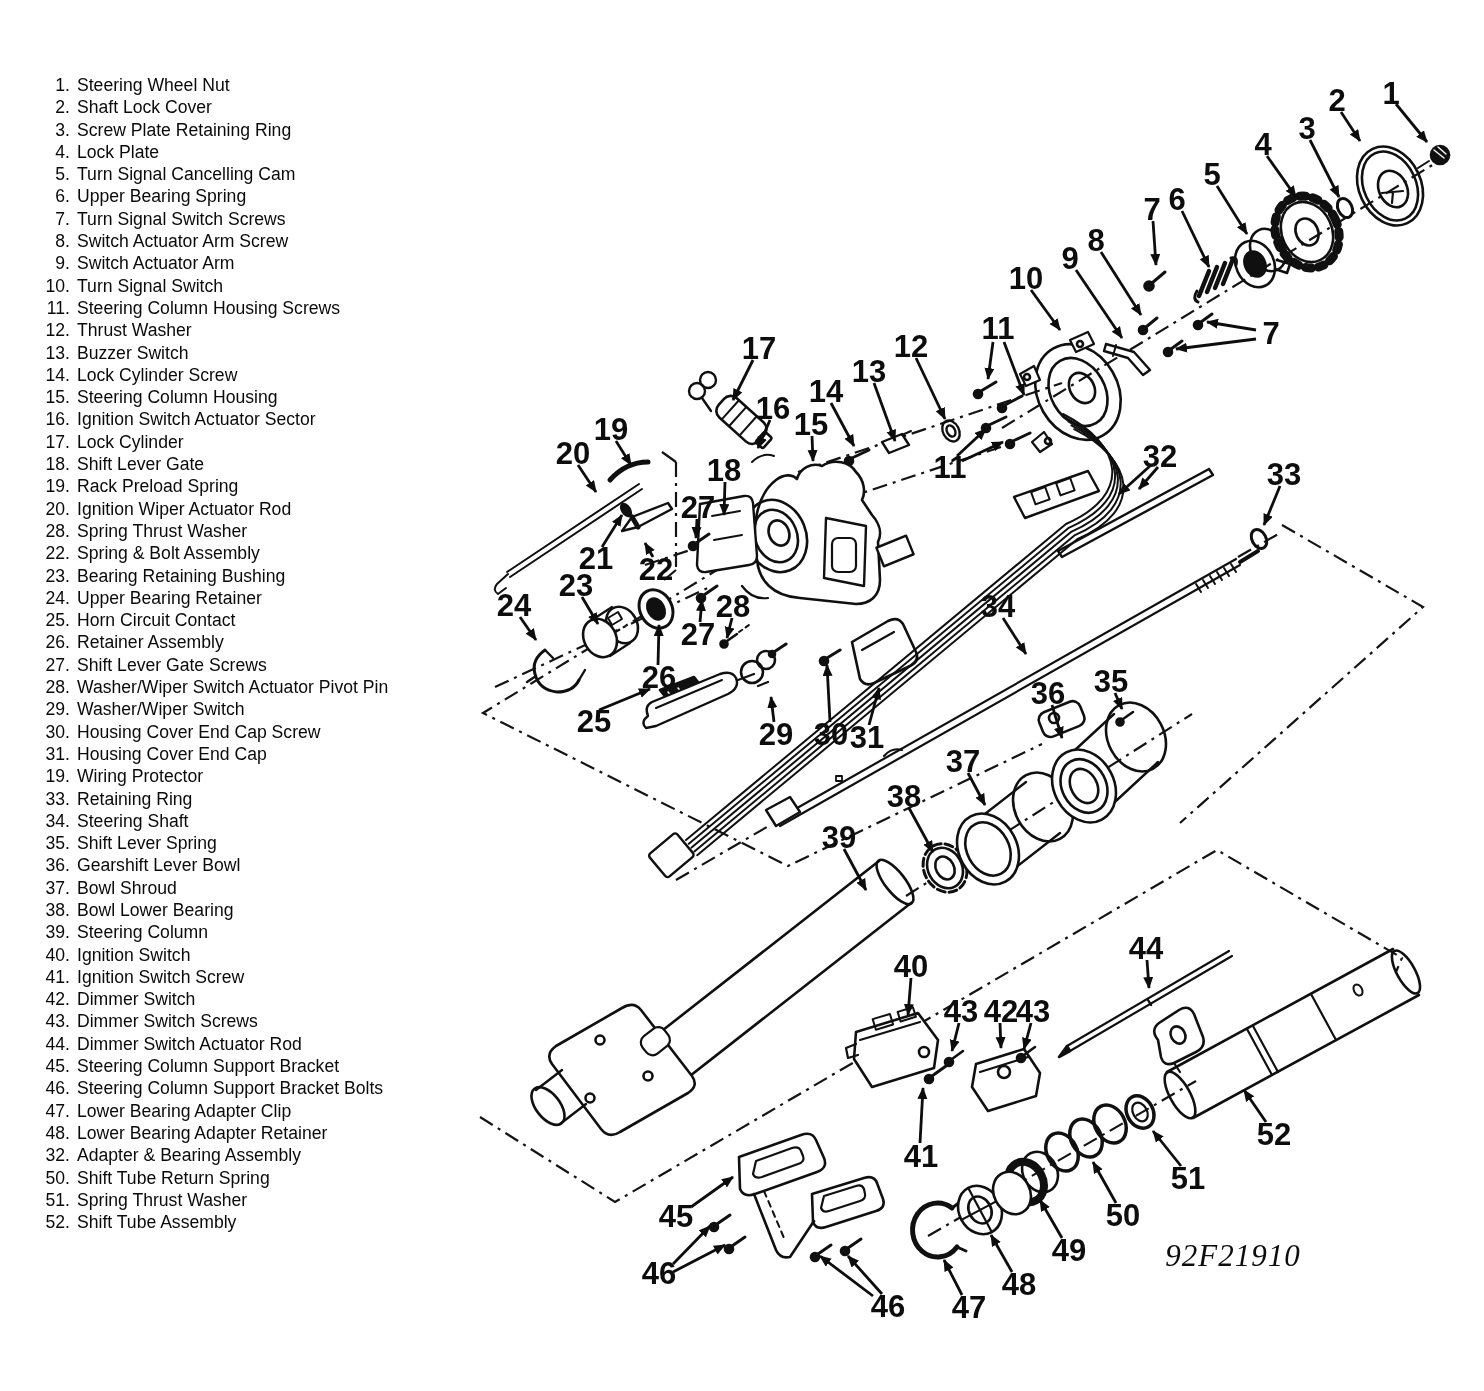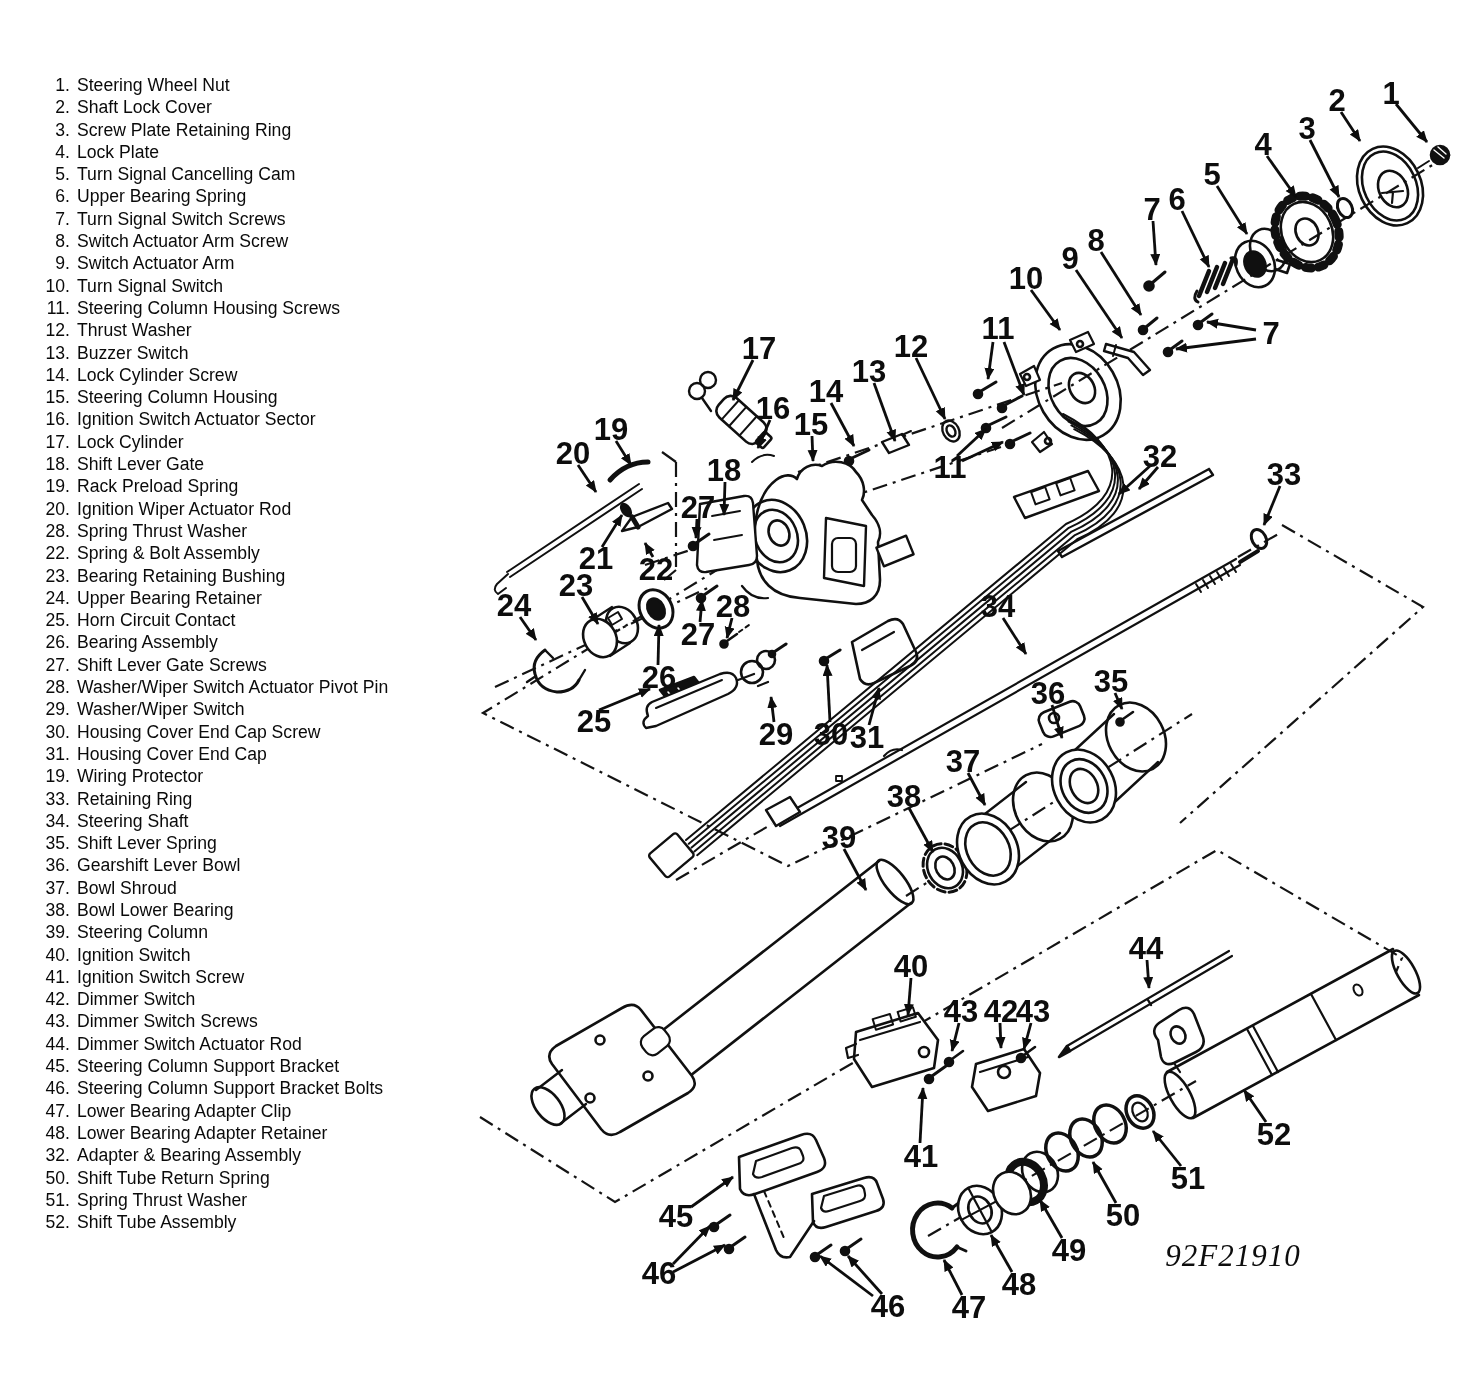--- a/index.html
+++ b/index.html
@@ -117,21 +117,21 @@
       <div class="pl-row">
         <span class="pl-num">24.</span>
         <span class="pl-name">Upper Bearing Retainer</span>
       </div>
       <div class="pl-row">
         <span class="pl-num">25.</span>
         <span class="pl-name">Horn Circuit Contact</span>
       </div>
       <div class="pl-row">
         <span class="pl-num">26.</span>
-        <span class="pl-name">Bearing Assembly</span>
+        <span class="pl-name">Retainer Assembly</span>
       </div>
       <div class="pl-row">
         <span class="pl-num">27.</span>
         <span class="pl-name">Shift Lever Gate Screws</span>
       </div>
       <div class="pl-row">
         <span class="pl-num">28.</span>
         <span class="pl-name">Washer/Wiper Switch Actuator Pivot Pin</span>
       </div>
       <div class="pl-row">

